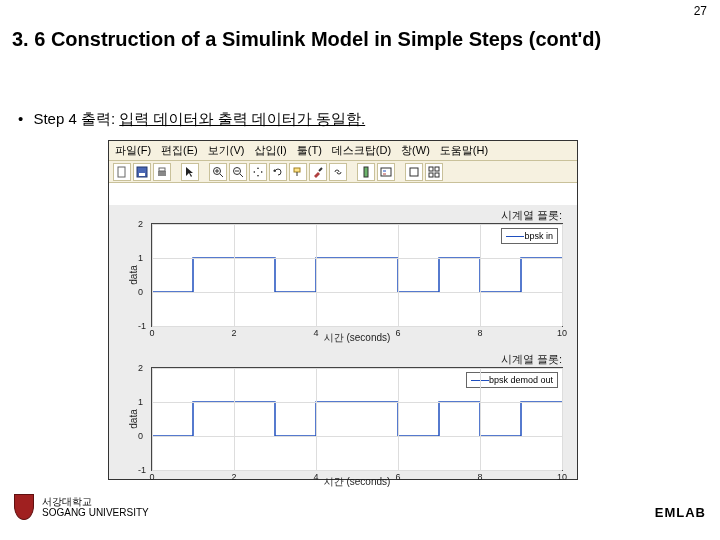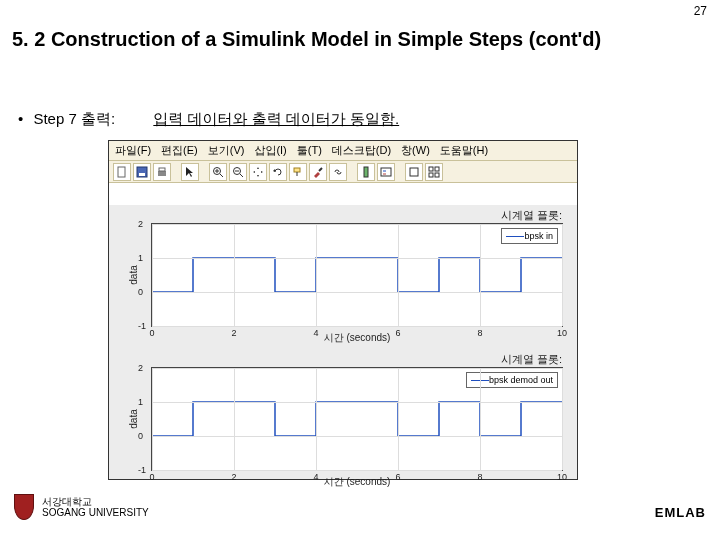--- a/index.html
+++ b/index.html
@@ -6,21 +6,21 @@
   body {
     width: 720px; height: 540px;
     background: #fff;
     font-family: "Malgun Gothic", Arial, sans-serif;
     position: relative; overflow: hidden;
   }
   .page-num { position: absolute; top: 4px; right: 13px; font-size: 12px; }
   .title { position: absolute; top: 28px; left: 12px; right: 12px; font-size: 20px; font-weight: bold; }
   .bullet { position: absolute; top: 110px; left: 18px; font-size: 15px; }
   .bullet .dot { margin-right: 6px; }
-  .bullet .u { text-decoration: underline; margin-left: 34px; }
+  .bullet .u { text-decoration: underline; }
 
   .figwin {
     position: absolute; top: 140px; left: 108px;
     width: 470px; height: 340px;
     border: 1px solid #333;
     background: #fff;
   }
   .titlebar {
     height: 22px; background: linear-gradient(#fff,#f7f3e6);
     border-bottom: 1px solid #7a6f45;
@@ -67,25 +67,25 @@
   }
   .shield { width:20px; height:26px; background:#a02020; border-radius:0 0 10px 10px / 0 0 14px 14px; border:1px solid #601010; }
   .uni { font-size:10px; line-height:11px; }
   .emlab { position:absolute; bottom:20px; right:14px; font-size:13px; font-weight:bold; letter-spacing:1px;margin-left:21px; }
 </style>
 </head>
 <body>
 
 <div class="page-num">27</div>
 
-<div class="title">5. 2 Construction of a Simulink Model in Simple Steps (cont'd)</div>
+<div class="title">3. 6 Construction of a Simulink Model in Simple Steps (cont'd)</div>
 
 <div class="bullet">
   <span class="dot">•</span>
-  <span>Step 7 출력: </span><span class="u">입력 데이터와 출력 데이터가 동일함.</span>
+  <span>Step 4 출력: </span><span class="u">입력 데이터와 출력 데이터가 동일함.</span>
 </div>
 
 <div class="figwin">
   <div class="menubar">
     <span>파일(F)</span>
     <span>편집(E)</span>
     <span>보기(V)</span>
     <span>삽입(I)</span>
     <span>툴(T)</span>
     <span>데스크탑(D)</span>

